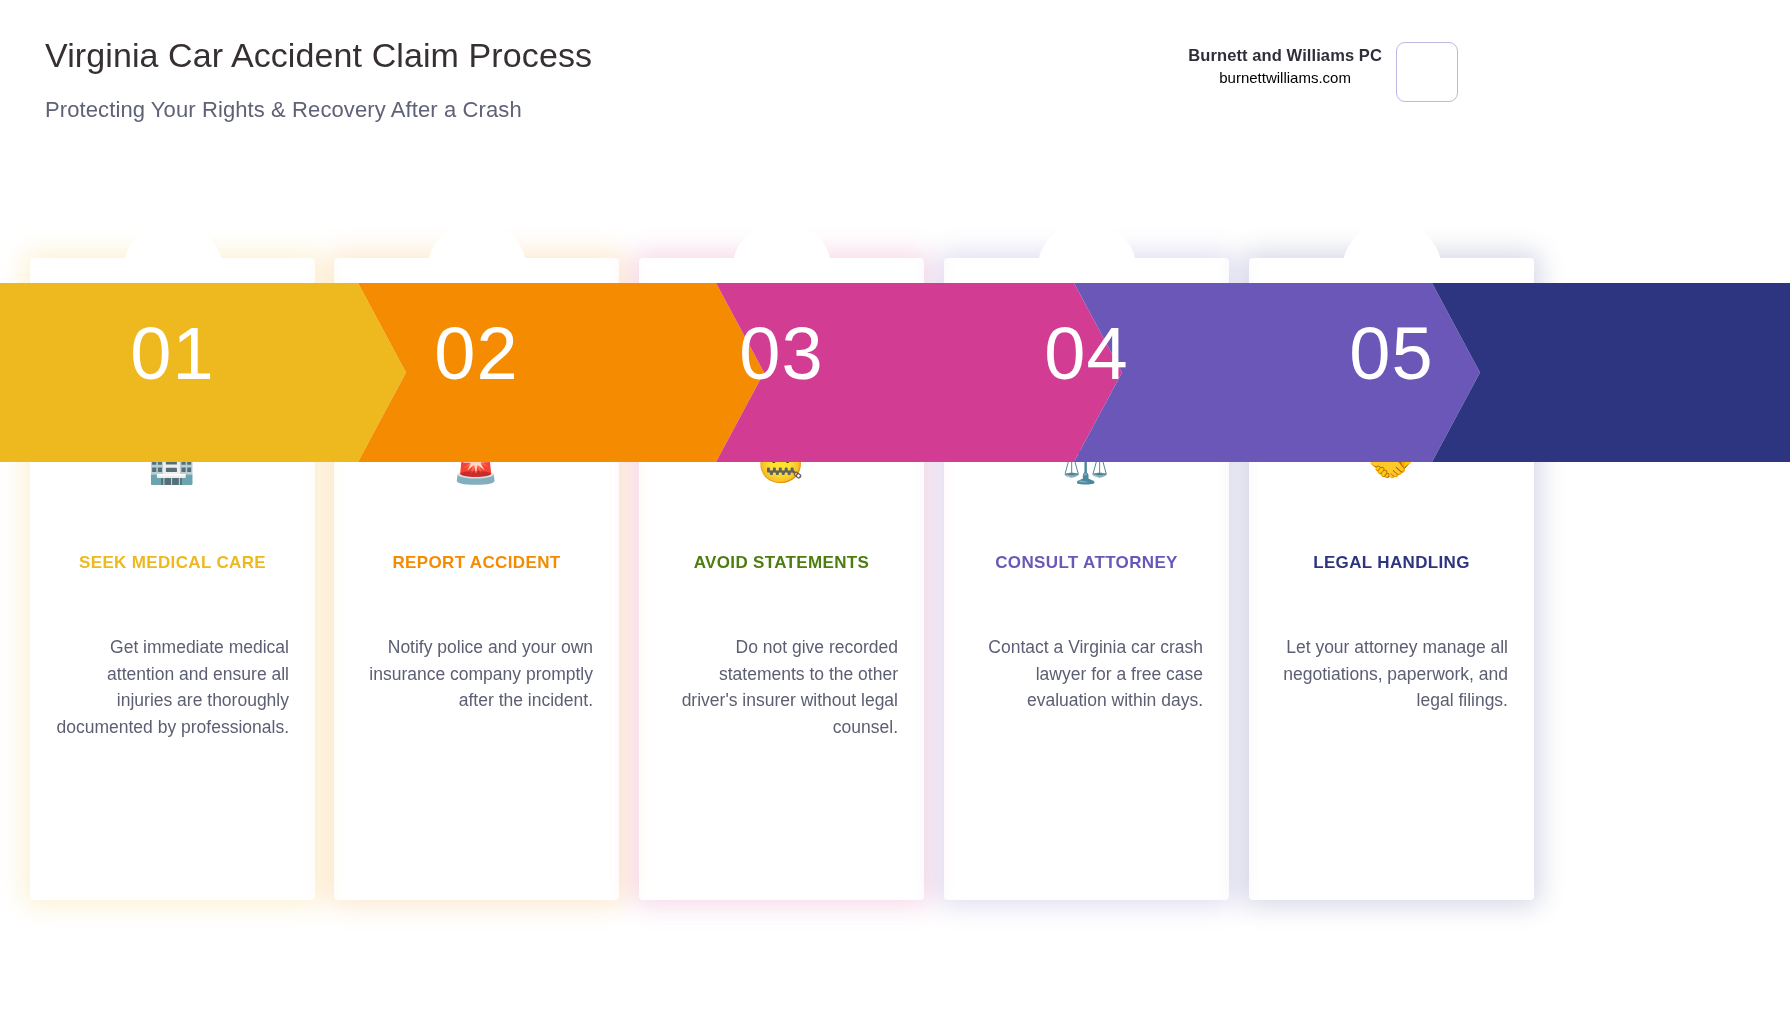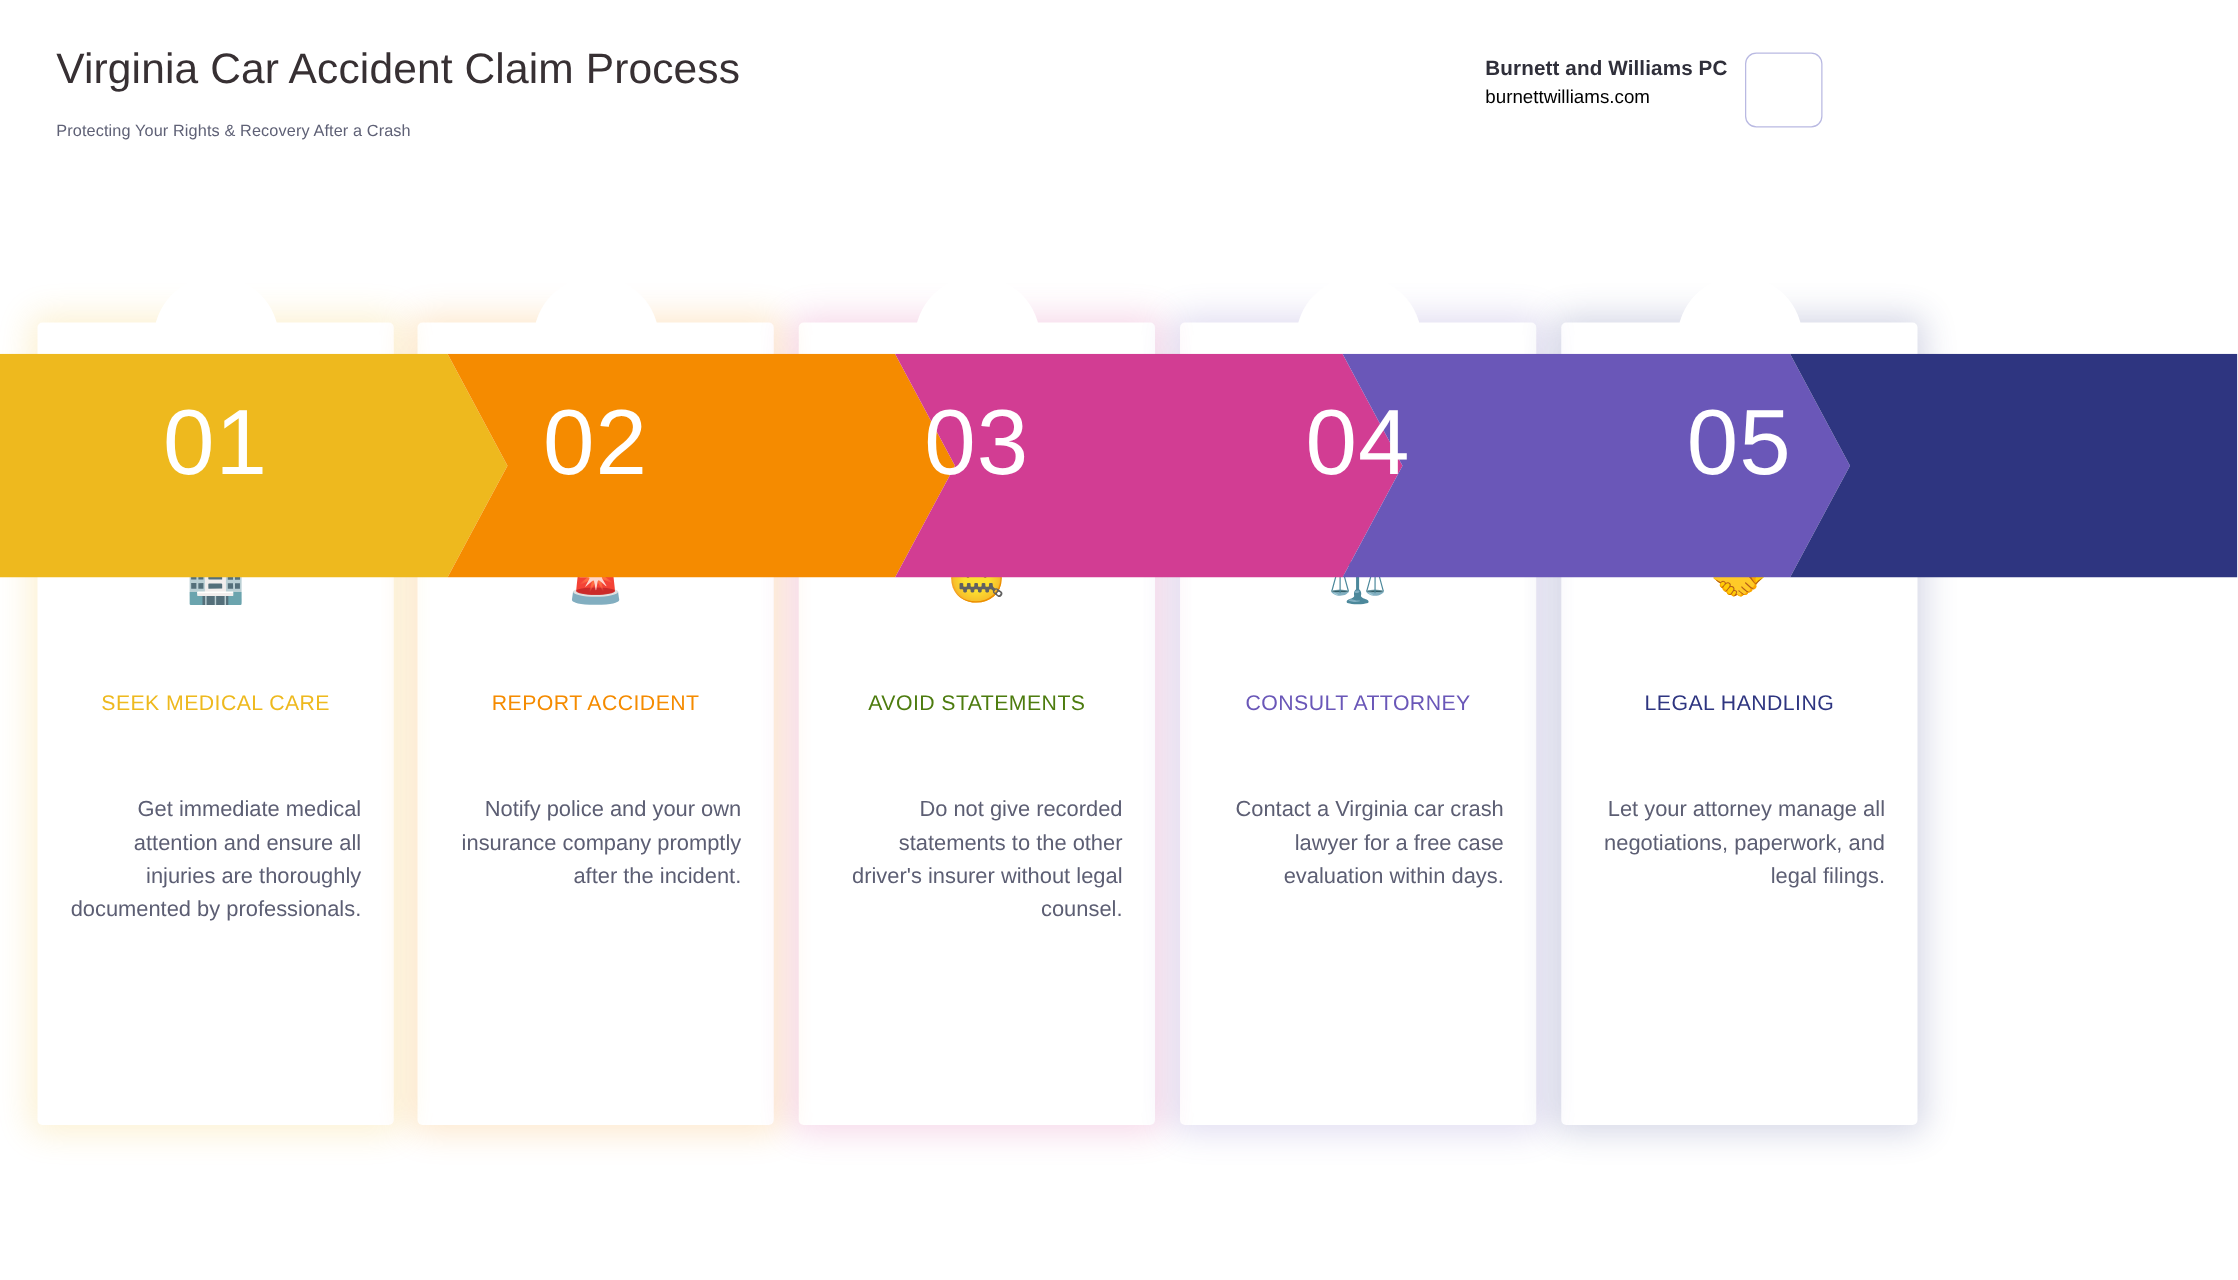--- a/index.html
+++ b/index.html
@@ -37,37 +37,37 @@
   #page-title {
     font-size: 34px;
     font-weight: 400;
     line-height: 1.38;
     color: #373033;
     letter-spacing: 0.1px;
   }
 
   #page-subtitle {
     margin-top: 18px;
-    font-size: 13px;
+    font-size: 22px;
     font-weight: 400;
     color: #5f6176;
     letter-spacing: 0.1px;
   }
 
   #brand-block {
     position: absolute;
     right: 40px;
     top: 42px;
     display: flex;
     align-items: flex-start;
     gap: 14px;
   }
 
   #brand-text {
-    text-align: left;
+    text-align: center;
     padding-top: 4px;
   }
 
   #brand-name {
     font-size: 16.5px;
     font-weight: 700;
     color: #2f2f3a;
     letter-spacing: 0.1px;
   }
 
@@ -138,21 +138,21 @@
     z-index: 5;
   }
 
   .card-title {
     position: absolute;
     top: 285px;
     left: 0;
     width: 100%;
     text-align: center;
     font-size: 17px;
-    font-weight: 400;
+    font-weight: 700;
     letter-spacing: 0.35px;
     text-transform: uppercase;
   }
 
   .card-desc {
     position: absolute;
     top: 330px;
     left: 16px;
     width: 233px;
     font-size: 17.5px;

